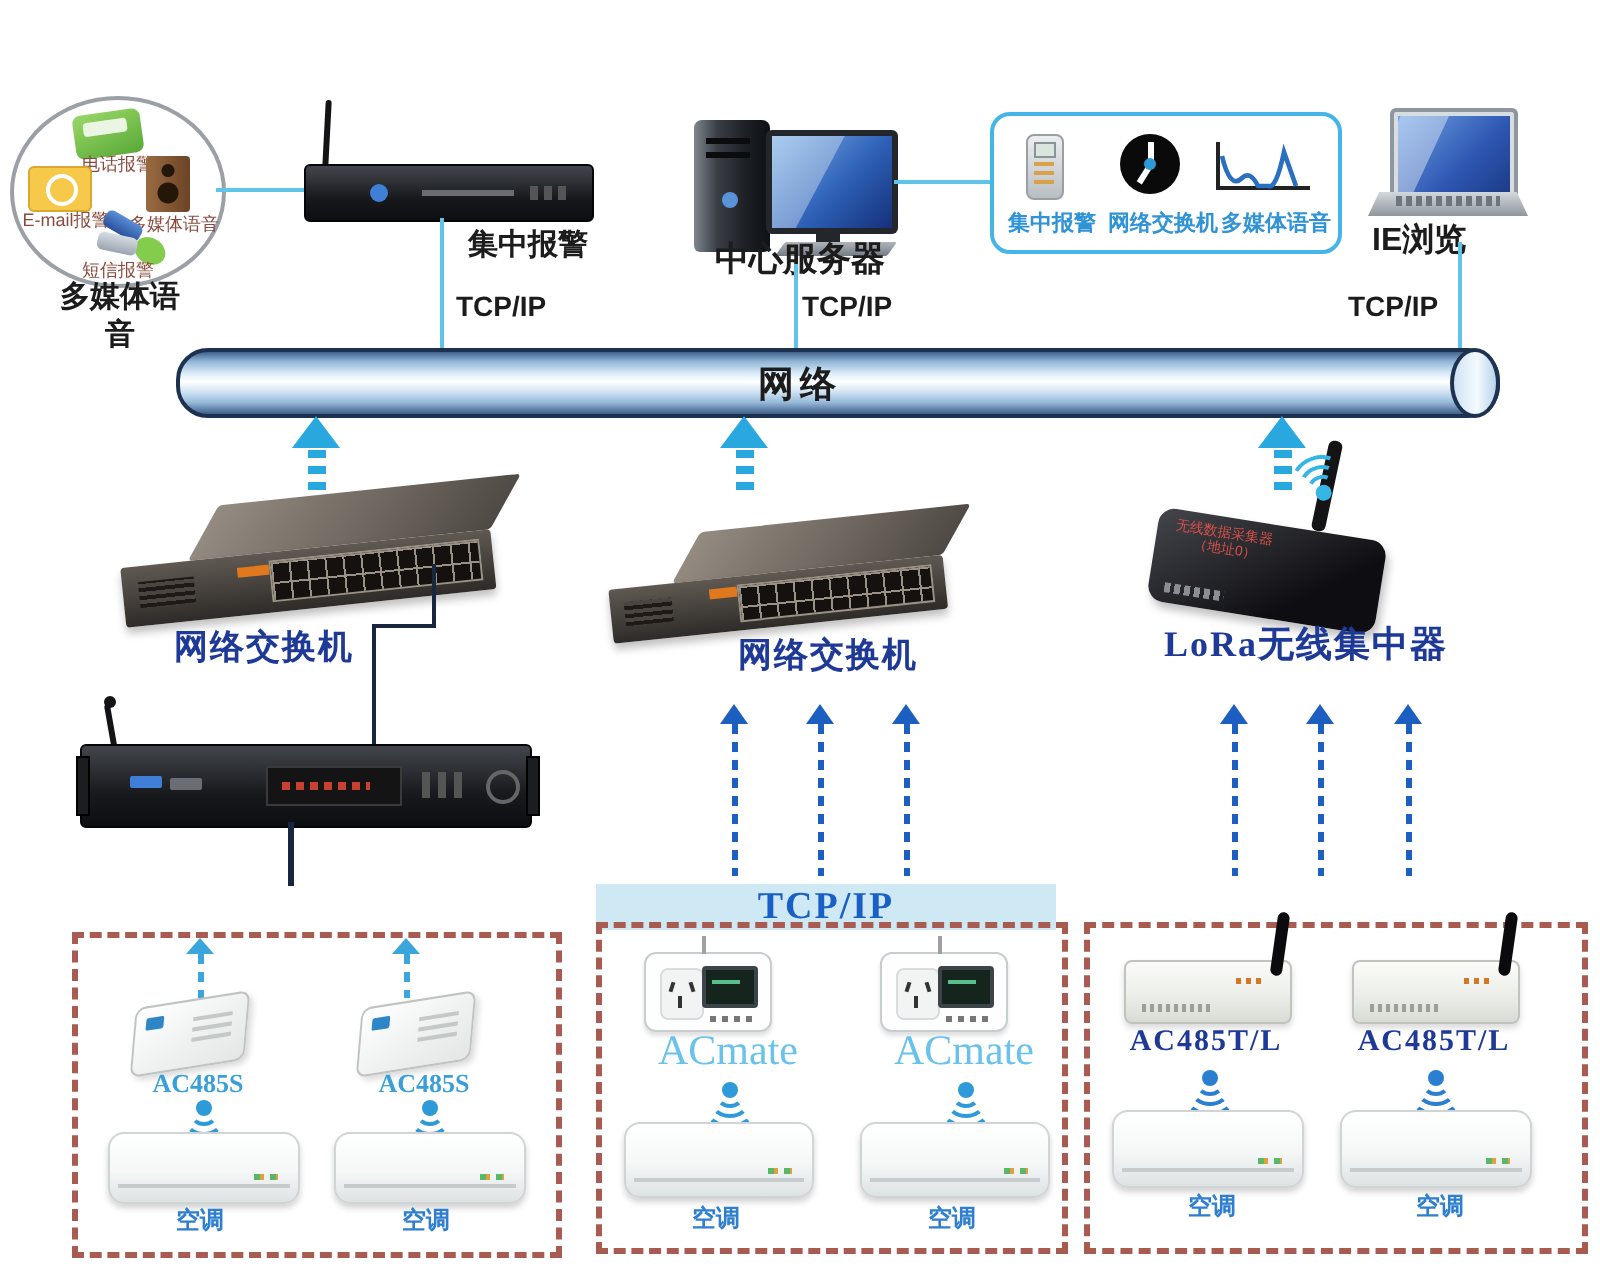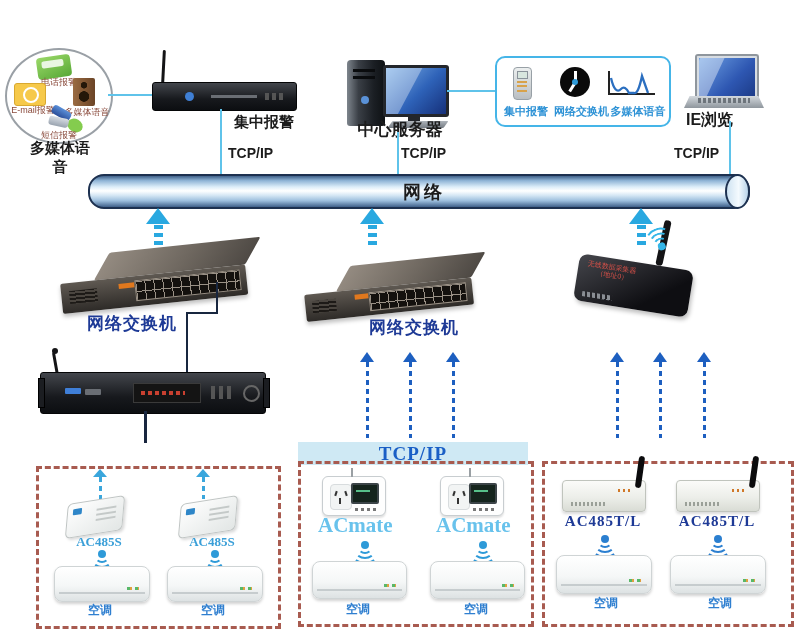--- a/index.html
+++ b/index.html
@@ -8,21 +8,21 @@
   .abs { position:absolute; }
   i,b,span,em { font-style:normal; }
 
   
   .t-title { font-size:21px; font-weight:bold; letter-spacing:1px; text-align:center; color:#1c1c1c; }
   .t-black { font-weight:bold; color:#1c1c1c; }
   .t-navy  { font-weight:bold; color:#1e3a96; font-family:"Liberation Serif", serif; text-align:center; letter-spacing:1px; }
   .t-tiny  { font-size:9px; color:#8a4a3c; text-align:center; line-height:10px; white-space:nowrap; }
   .t-ctrl  { font-size:11px; font-weight:bold; color:#2f93d6; text-align:center; white-space:nowrap; }
   .t-mod-l { font-weight:bold; color:#3a9fd8; font-family:"Liberation Serif", serif; text-align:center; }
-  .t-acm   { font-weight:bold; color:#68c2ec; font-family:"Liberation Serif", serif; text-align:center; }
+  .t-acm   { font-weight:normal; color:#68c2ec; font-family:"Liberation Serif", serif; text-align:center;margin-left:11px; }
   .t-ac    { font-size:12px; font-weight:bold; color:#2f7fd0; text-align:center; }
 
   
   .line-lb { background:#5fc3ea; }
   .line-nv { background:#18263f; }
 
   
   .banner { background:#cfe9f4; color:#1a5fc6; font-family:"Liberation Serif", serif;
             font-weight:bold; font-size:19px; text-align:center; line-height:23px; letter-spacing:1px; }
 
@@ -236,21 +236,21 @@
     </div>
   <div class="abs lap-base" style="left:684px;top:96px;width:80px;height:12px;">
       <i></i>
     </div>
   <div class="abs t-black" style="left:686px;top:110px;width:64px;font-size:16px;">IE浏览</div>
   <div class="abs line-lb" style="left:729px;top:121px;width:2px;height:56px;"></div>
   <div class="abs t-black" style="left:674px;top:145px;font-size:14px;">TCP/IP</div>
 
   <div class="abs pipe" style="left:88px;top:174px;width:658px;height:31px;"></div>
   <div class="abs pipe-cap" style="left:725px;top:174px;width:21px;height:31px;"></div>
-  <div class="abs t-black" style="left:355px;top:180px;width:90px;font-size:18px;text-align:right;letter-spacing:3px;">网络</div>
+  <div class="abs t-black" style="left:355px;top:180px;width:90px;font-size:18px;text-align:center;letter-spacing:3px;">网络</div>
 
   <div class="abs big-arrow" style="left:146px;top:208px;">
       <i class="head"></i>
       <i class="tail"></i>
     </div>
   <div class="abs big-arrow" style="left:360px;top:208px;">
       <i class="head"></i>
       <i class="tail"></i>
     </div>
   <div class="abs big-arrow" style="left:629px;top:208px;">
@@ -289,20 +289,21 @@
         <i class="a1"></i>
         <i class="a2"></i>
         <i class="a3"></i>
       </i>
     <div class="abs lora-body" style="left:0px;top:16px;width:106px;height:42px;">
       <div class="lora-note">无线数据采集器</div>
       <div class="lora-note" style="padding-left:10px;">（地址0）</div>
       <i class="lora-port"></i>
     </div>
   </div>
+  <div class="abs t-navy" style="left:573px;top:310px;width:160px;font-size:18px;">LoRa无线集中器</div>
 
   <div class="abs" style="left:52px;top:348px;width:6px;height:6px;border-radius:50%;background:#151517;"></div>
   <div class="abs ant" style="left:54px;top:352px;width:3px;height:24px;transform:rotate(-10deg);"></div>
   <div class="abs rack" style="left:40px;top:372px;width:224px;height:40px;">
     <i class="host-ear" style="left:-3px;"></i>
       <i class="host-ear" style="left:222px;"></i>
     <i class="host-logo"></i>
       <i class="host-dsp">
         <i></i>
       </i>

